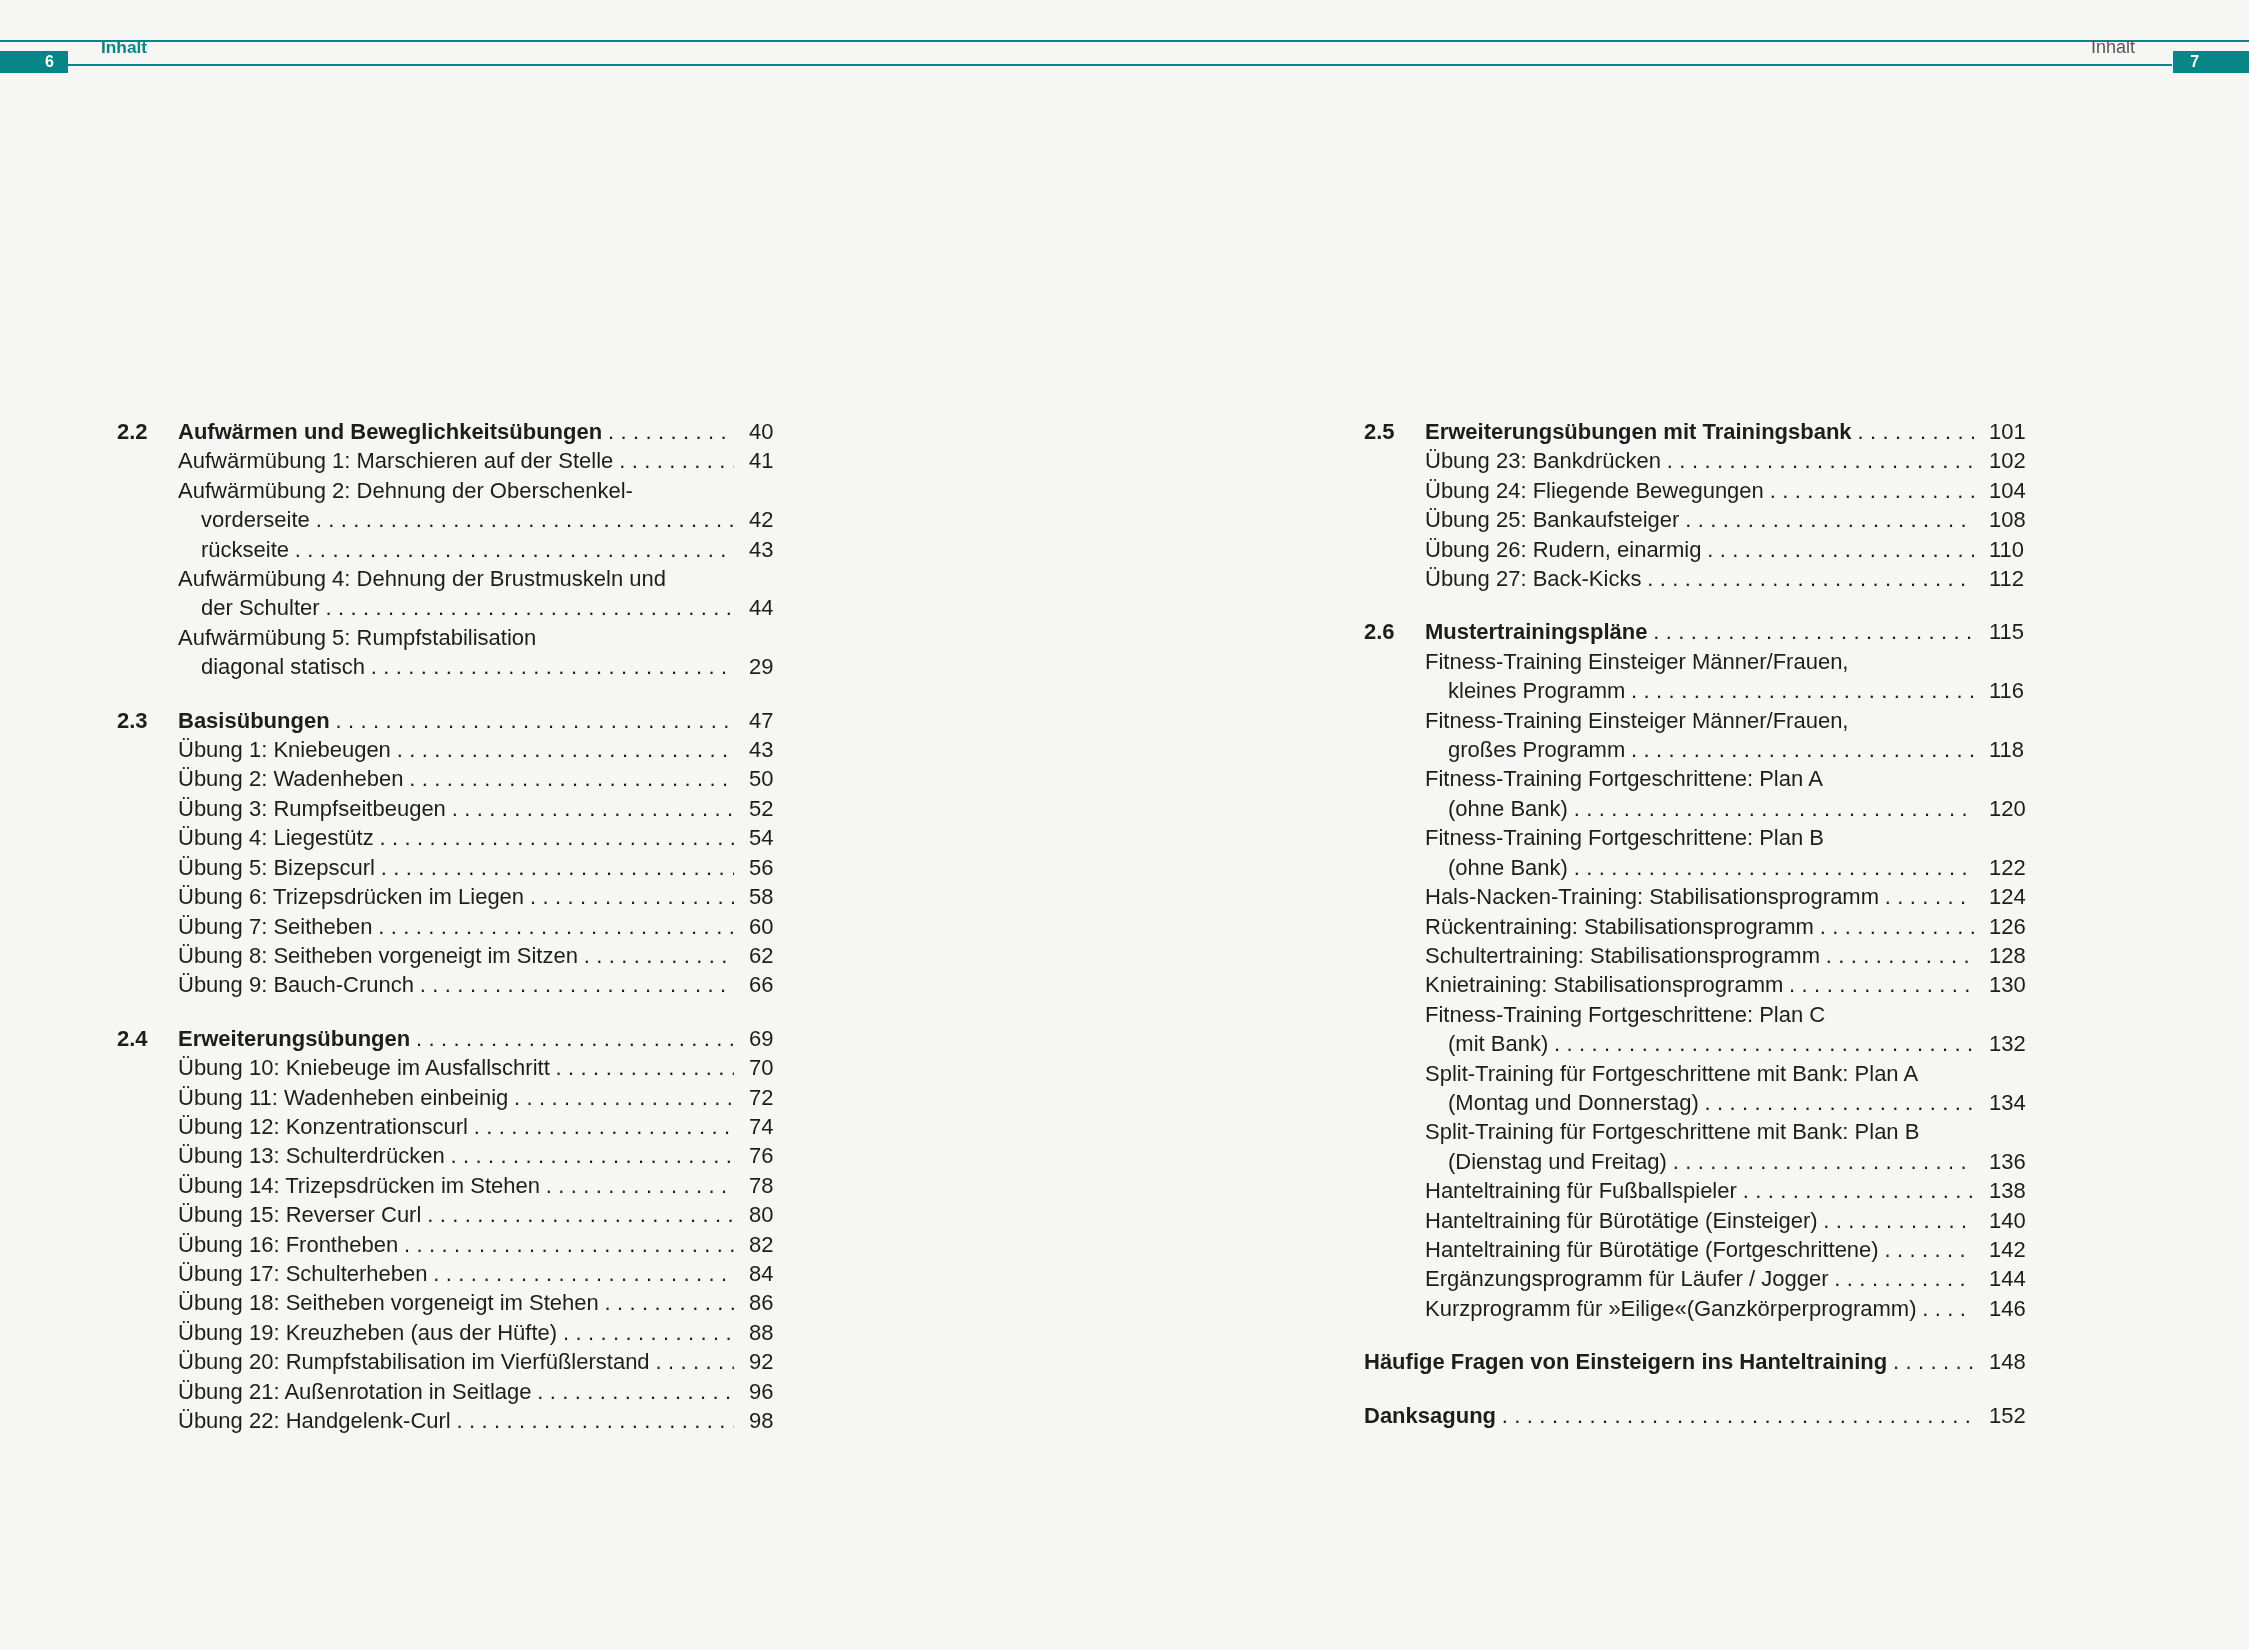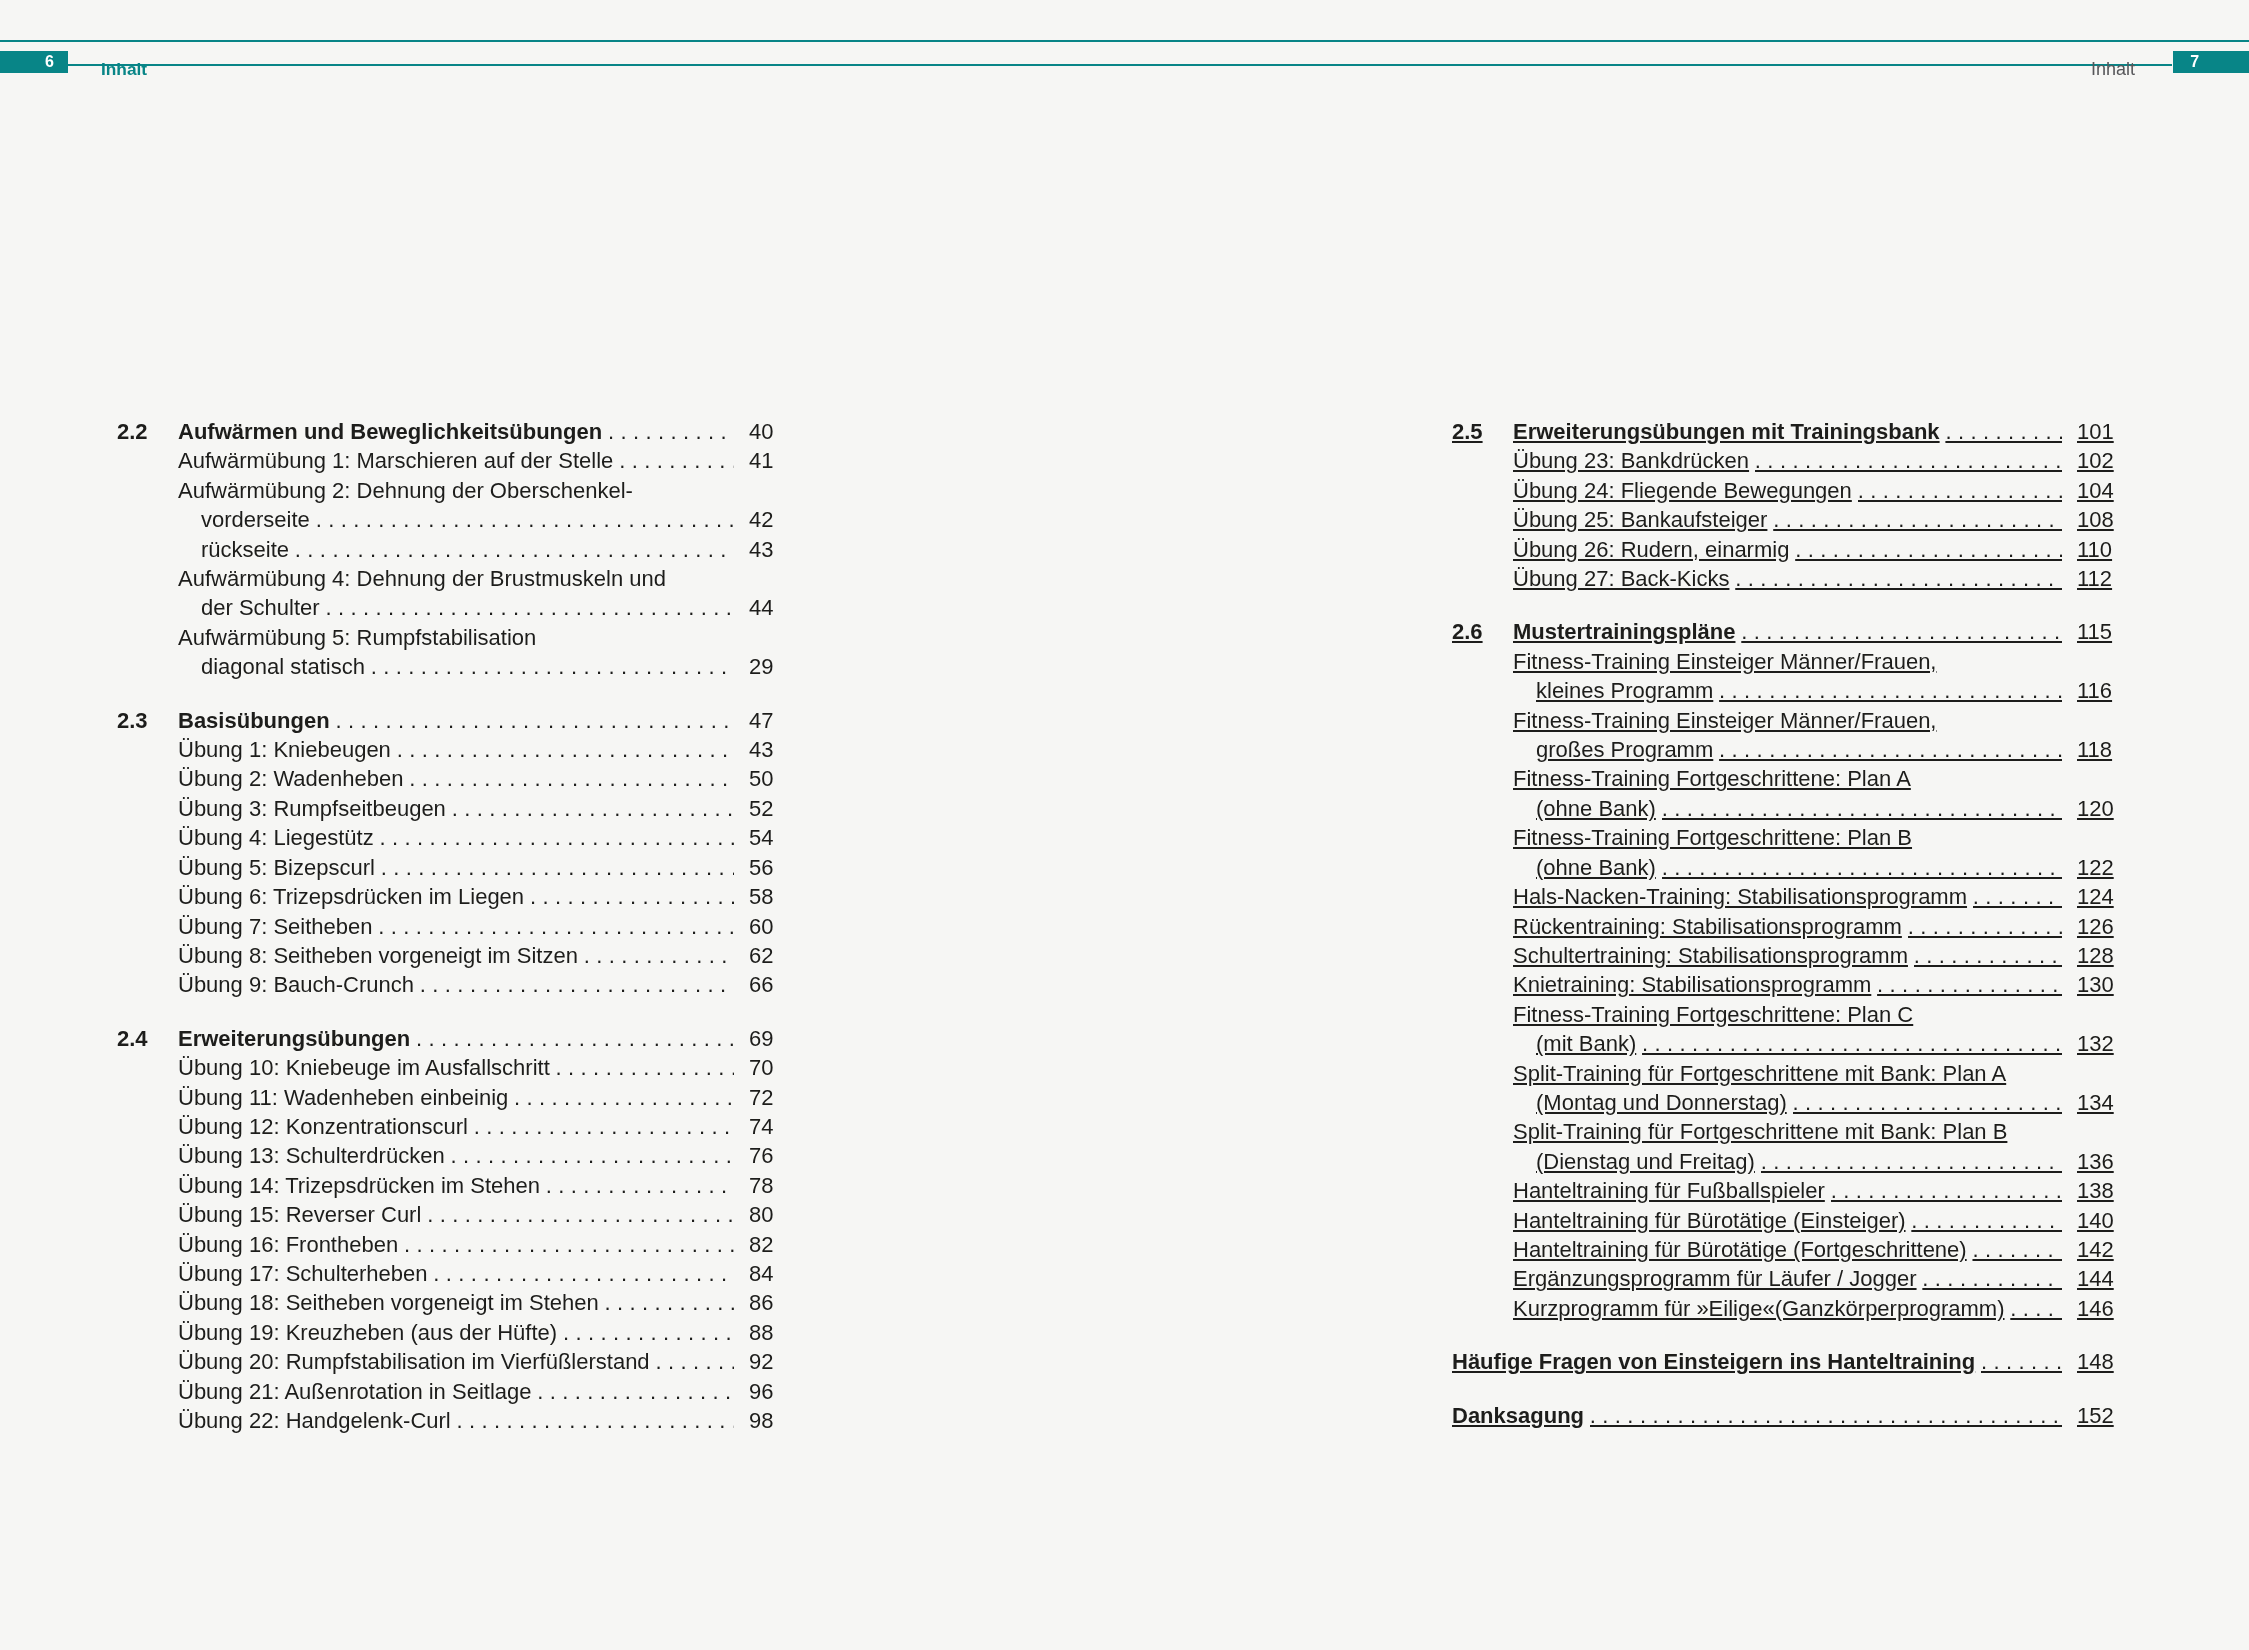--- a/index.html
+++ b/index.html
@@ -15,27 +15,27 @@
   .top-rule{position:absolute;left:0;top:40px;width:2250px;height:1.7px;background:#088587;}
   .mid-rule{position:absolute;left:68px;top:64px;width:2104px;height:1.7px;background:#088587;}
   
   .page-tab{
     position:absolute;top:51px;height:22px;background:#088587;color:#ffffff;
     font-weight:bold;font-size:16px;line-height:22px;box-sizing:border-box;
   }
   .page-tab.left{left:0;width:68px;text-align:right;padding-right:14px;}
   .page-tab.right{left:2173px;width:77px;text-align:left;padding-left:17.3px;}
   
-  .running-head{position:absolute;top:59px;height:21px;line-height:21px;text-align:center;}
+  .running-head{position:absolute;top:37px;height:21px;line-height:21px;text-align:center;}
   .running-head.left{left:101px;color:#088587;font-weight:bold;font-size:17.3px;}
   .running-head.right{right:115px;color:#57575a;font-weight:normal;font-size:18px;}
   
   .toc-col{position:absolute;top:405px;font-size:22px;line-height:29.4px;}
   .toc-col.left{left:117px;width:685px;}
-  .toc-col.right{left:1452px;width:678px;text-decoration:underline;}
+  .toc-col.right{left:1364px;width:678px;}
   .toc-block{margin-top:24px;}
   .toc-block:first-child{margin-top:12px;}
   .toc-line{display:flex;align-items:baseline;}
   .secnum{flex:none;width:61px;font-weight:bold;}
   .toc-line.item{padding-left:61px;}
   .toc-line.item.indent{padding-left:84px;}
   .etext{flex:none;white-space:nowrap;}
   .etext.bold{font-weight:bold;}
   .leader{
     flex:1 1 0;min-width:0;overflow:hidden;white-space:nowrap;

